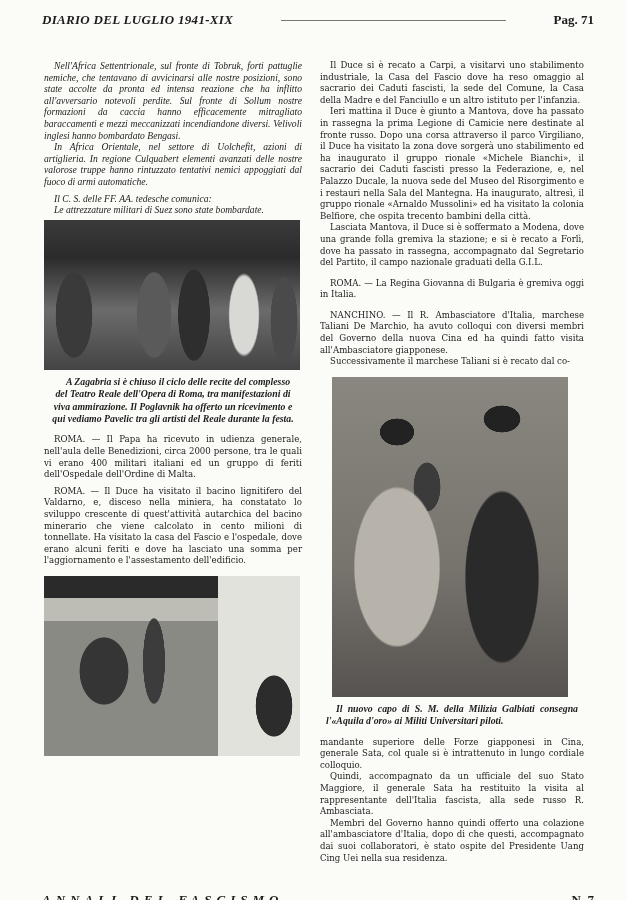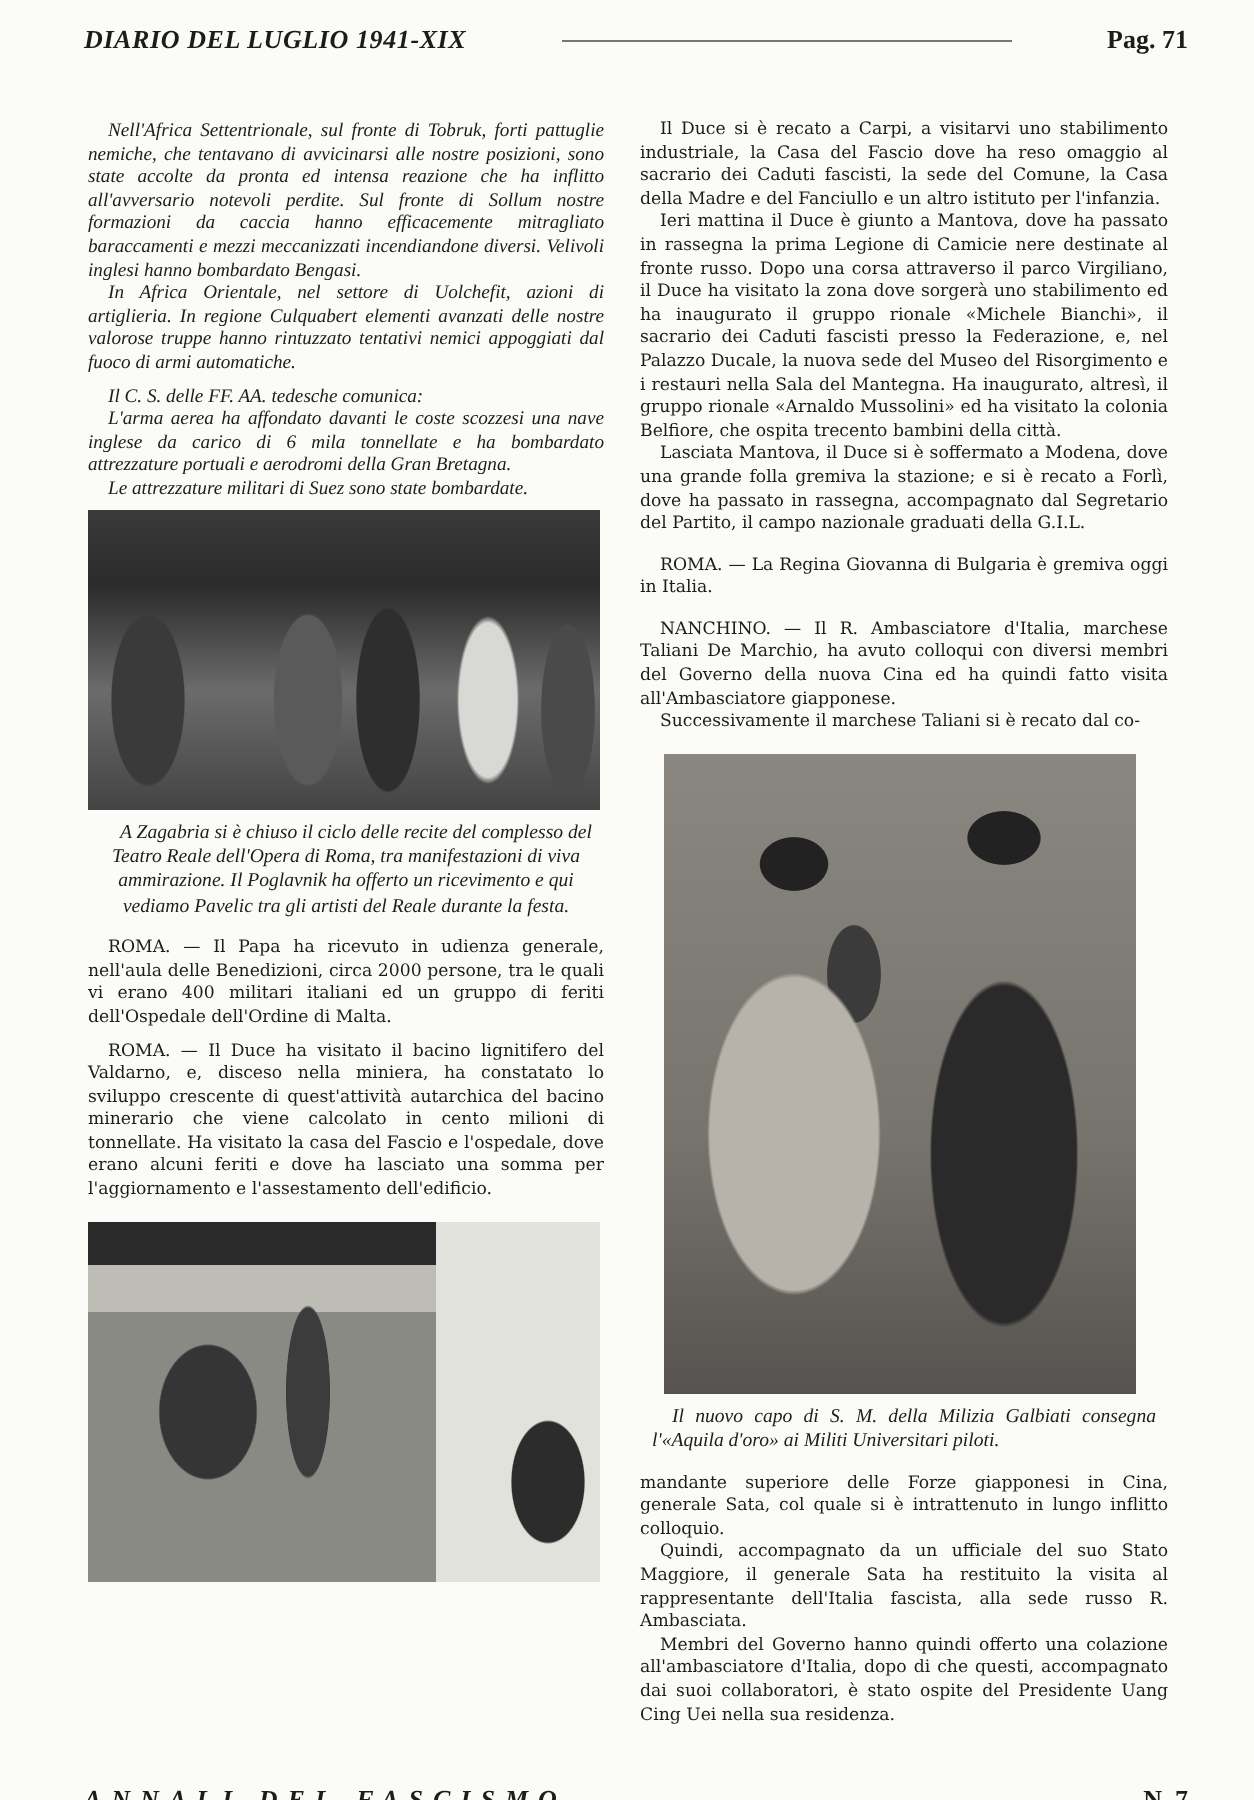--- a/index.html
+++ b/index.html
@@ -42,38 +42,37 @@
       radial-gradient(ellipse 30px 50px at 230px 130px, #2c2c2c 0 60%, transparent 62%),
       linear-gradient(90deg, transparent 0 68%, #e2e2dc 68% 100%),
       linear-gradient(180deg, #2a2a2a 0 12%, #bdbdb6 12% 25%, #8a8a84 25% 100%); }
   .photo-3 { width: 236px; height: 320px; margin: 0 0 0 12px; background:
       radial-gradient(ellipse 70px 130px at 65px 190px, #b8b3aa 0 60%, transparent 62%),
       radial-gradient(ellipse 60px 140px at 170px 200px, #2a2a2a 0 60%, transparent 62%),
       radial-gradient(ellipse 28px 22px at 65px 55px, #222 0 60%, transparent 62%),
       radial-gradient(ellipse 30px 22px at 170px 42px, #222 0 60%, transparent 62%),
       radial-gradient(ellipse 22px 40px at 95px 110px, #3b3b3b 0 60%, transparent 62%),
       linear-gradient(180deg, #8a8680 0%, #77736d 60%, #565350 100%); }
-  .caption { font-style: italic; font-weight: normal; font-family: "Liberation Serif", serif; font-size: 9.8px; line-height: 12.4px; text-align: justify; margin: 6px 6px 0 6px; }
+  .caption { font-style: italic; font-weight: bold; font-family: "Liberation Serif", serif; font-size: 9.8px; line-height: 12.4px; text-align: justify; margin: 6px 6px 0 6px; }
   .caption.center { text-align: center; }
 </style>
 </head>
 <body>
 
 <div class="header">
   <span class="hdr-title">DIARIO DEL LUGLIO 1941-XIX</span>
   <span class="hdr-rule"></span>
   <span class="hdr-page">Pag. 71</span>
 </div>
 
 <div class="col col-left">
   <p class="it">Nell'Africa Settentrionale, sul fronte di Tobruk, forti pattuglie nemiche, che tentavano di avvicinarsi alle nostre posizioni, sono state accolte da pronta ed intensa reazione che ha inflitto all'avversario notevoli perdite. Sul fronte di Sollum nostre formazioni da caccia hanno efficacemente mitragliato baraccamenti e mezzi meccanizzati incendiandone diversi. Velivoli inglesi hanno bombardato Bengasi.</p>
   <p class="it">In Africa Orientale, nel settore di Uolchefit, azioni di artiglieria. In regione Culquabert elementi avanzati delle nostre valorose truppe hanno rintuzzato tentativi nemici appoggiati dal fuoco di armi automatiche.</p>
   <div class="sgap"></div>
   <p class="it">Il C. S. delle FF. AA. tedesche comunica:</p>
-  <p class="it">L'arma aerea ha affondato davanti le coste scozzesi una nave inglese da carico di 6 mila tonnellate e ha bombardato attrezzature portuali e aerodromi della Gran Bretagna.</p>
   <p class="it">Le attrezzature militari di Suez sono state bombardate.</p>
   <div class="photo photo-1" title="Group photo: Pavelic with artists of the Teatro Reale"></div>
   <p class="caption center">A Zagabria si è chiuso il ciclo delle recite del complesso del Teatro Reale dell'Opera di Roma, tra manifestazioni di viva ammirazione. Il Poglavnik ha offerto un ricevimento e qui vediamo Pavelic tra gli artisti del Reale durante la festa.</p>
   <div class="gap"></div>
   <p>ROMA. — Il Papa ha ricevuto in udienza generale, nell'aula delle Benedizioni, circa 2000 persone, tra le quali vi erano 400 militari italiani ed un gruppo di feriti dell'Ospedale dell'Ordine di Malta.</p>
   <div class="sgap"></div>
   <p>ROMA. — Il Duce ha visitato il bacino lignitifero del Valdarno, e, disceso nella miniera, ha constatato lo sviluppo crescente di quest'attività autarchica del bacino minerario che viene calcolato in cento milioni di tonnellate. Ha visitato la casa del Fascio e l'ospedale, dove erano alcuni feriti e dove ha lasciato una somma per l'aggiornamento e l'assestamento dell'edificio.</p>
   <div class="gap"></div>
   <div class="photo photo-2" title="Soldiers in a street of a conquered Soviet city"></div>
 </div>
@@ -84,21 +83,21 @@
   <p>Lasciata Mantova, il Duce si è soffermato a Modena, dove una grande folla gremiva la stazione; e si è recato a Forlì, dove ha passato in rassegna, accompagnato dal Segretario del Partito, il campo nazionale graduati della G.I.L.</p>
   <div class="gap"></div>
   <p>ROMA. — La Regina Giovanna di Bulgaria è gremiva oggi in Italia.</p>
   <div class="gap"></div>
   <p>NANCHINO. — Il R. Ambasciatore d'Italia, marchese Taliani De Marchio, ha avuto colloqui con diversi membri del Governo della nuova Cina ed ha quindi fatto visita all'Ambasciatore giapponese.</p>
   <p>Successivamente il marchese Taliani si è recato dal co-</p>
   <div class="gap"></div>
   <div class="photo photo-3" title="Galbiati presenting the Aquila d'oro to a university militia pilot"></div>
   <p class="caption">Il nuovo capo di S. M. della Milizia Galbiati consegna l'«Aquila d'oro» ai Militi Universitari piloti.</p>
   <div class="gap"></div>
-  <p style="text-indent:0">mandante superiore delle Forze giapponesi in Cina, generale Sata, col quale si è intrattenuto in lungo inflitto colloquio.</p>
+  <p style="text-indent:0">mandante superiore delle Forze giapponesi in Cina, generale Sata, col quale si è intrattenuto in lungo cordiale colloquio.</p>
   <p>Quindi, accompagnato da un ufficiale del suo Stato Maggiore, il generale Sata ha restituito la visita al rappresentante dell'Italia fascista, alla sede russo R. Ambasciata.</p>
   <p>Membri del Governo hanno quindi offerto una colazione all'ambasciatore d'Italia, dopo di che questi, accompagnato dai suoi collaboratori, è stato ospite del Presidente Uang Cing Uei nella sua residenza.</p>
 </div>
 
 <div class="footer">
   <span class="ftr-title">ANNALI DEL FASCISMO</span>
   <span class="hdr-rule"></span>
   <span class="ftr-num">N. 7</span>
 </div>
 

